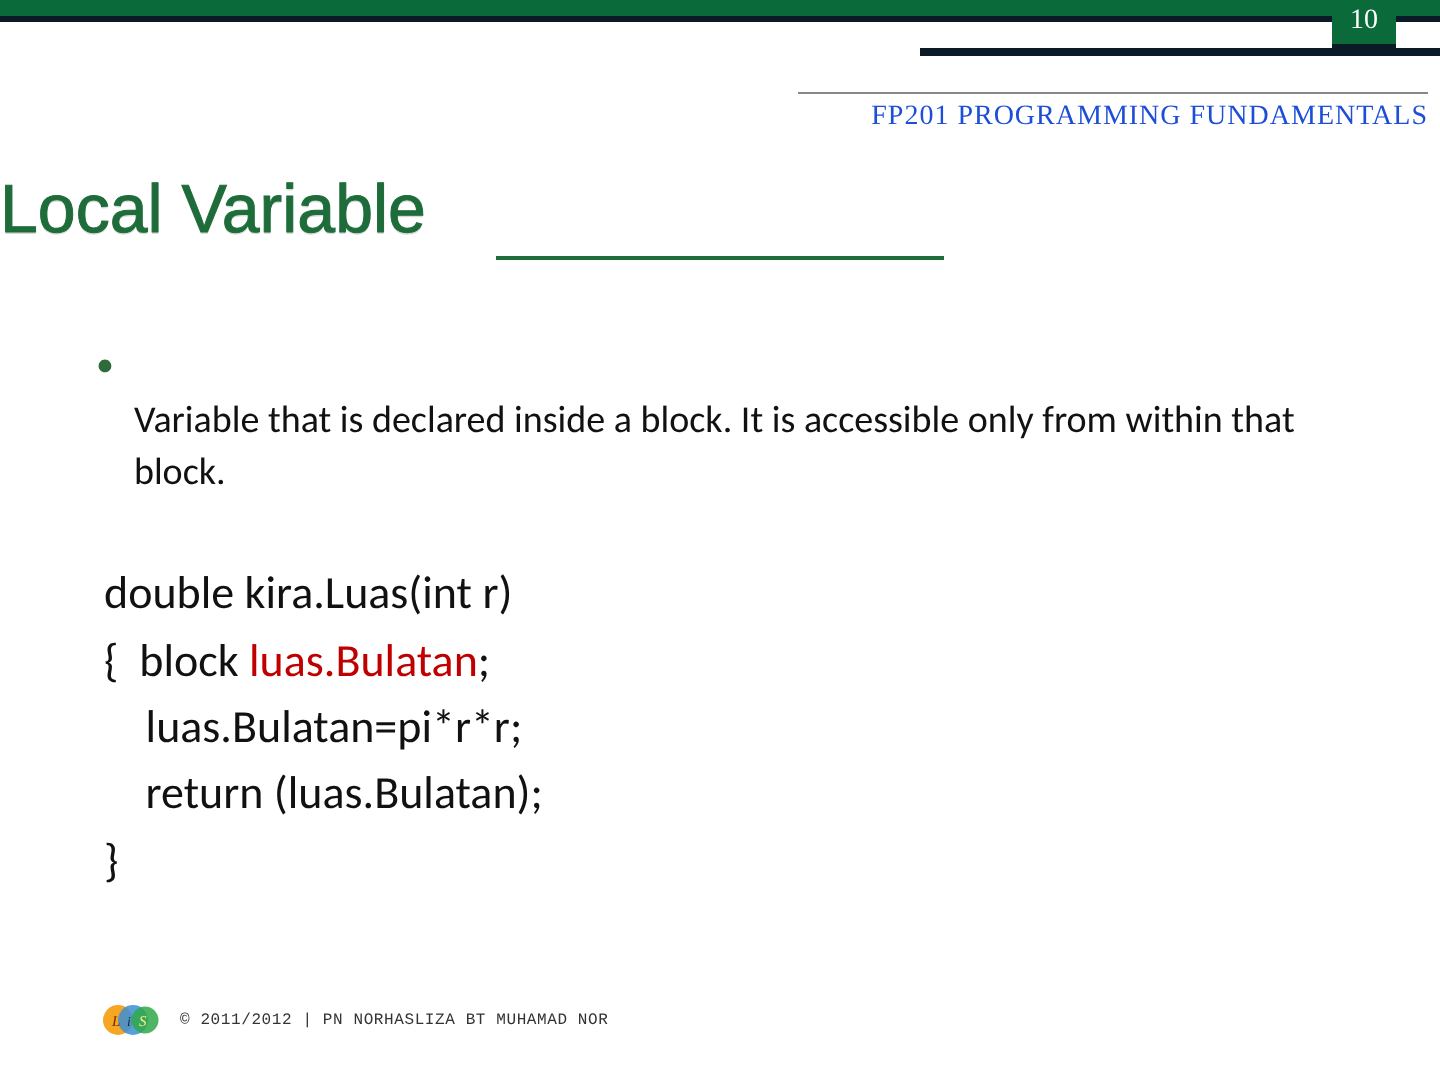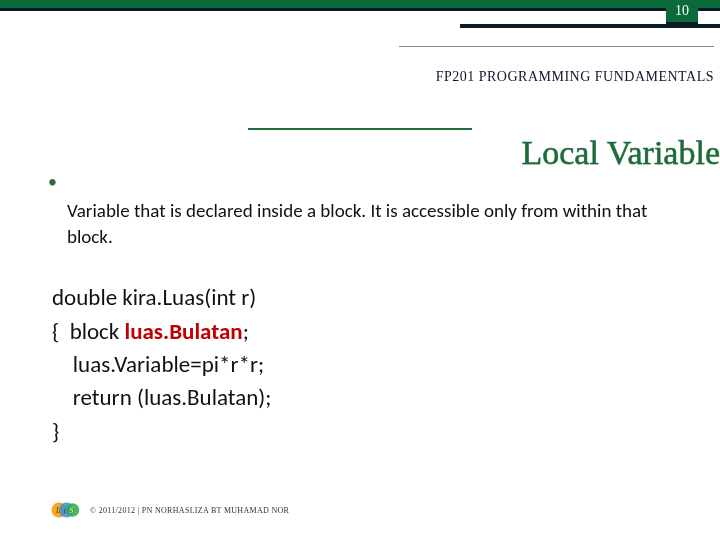--- a/index.html
+++ b/index.html
@@ -14,51 +14,50 @@
     position: absolute; top: 0; right: 22px; width: 32px; height: 24px;
     background: #0b6a3a; color: #fff; font-family: Georgia, 'Times New Roman', serif;
     font-size: 14px; display: flex; align-items: center; justify-content: center;
     border-bottom: 2px solid #0a1a26;
   }
   .thin-under { position: absolute; top: 24px; right: 0; width: 260px; height: 4px; background: #0a1a26; }
 
   .course-line {
     position: absolute; top: 46px; right: 6px;
     font-family: Georgia, 'Times New Roman', serif; font-size: 14px;
-    letter-spacing: 0.5px; color: #0f172a;
-    border-top: 1px solid #888; padding-top: 22px; width: 315px; text-align: right;
+    letter-spacing: 0.5px; color: #1d4ed8;
+    border-top: 1px solid #888; padding-top: 4px; width: 315px; text-align: right;
   }
 
   .title {
-    position: absolute; top: 86px; left: 0; width: 100%; text-align: right;
-    font-family: Liberation Serif, serif; font-size: 34px; font-weight: 400;
+    position: absolute; top: 86px; left: 0; width: 100%; text-align: left;
+    font-family: Liberation Sans, sans-serif; font-size: 34px; font-weight: 400;
     color: #1e6c3a;
     -webkit-text-stroke: 0.5px #1e6c3a;
     text-shadow: 0 1px 0 rgba(0,0,0,0.15);
-    margin-top: 48px;
   }
   .title-underline {
     position: absolute; top: 128px; left: 50%; transform: translateX(-50%);
     width: 224px; height: 2px; background: #1e6c3a;
   }
 
   .body { position: absolute; top: 170px; left: 48px; right: 40px; color: #111; }
   .bullet { display: flex; gap: 10px; font-size: 19px; line-height: 1.35; margin-bottom: 32px; }
   .bullet .dot { color: #2f6a3a; font-size: 18px; line-height: 1.4; }
   .bullet .txt { flex: 1; margin-top: 28px; }
 
   .code { font-size: 23px; line-height: 1.45; padding-left: 4px; }
   .code .l { white-space: pre; }
-  .code .var { color: #c00000; font-weight: bold; }
+  .code .var { color: #c00000; }
 
   .footer {
     position: absolute; left: 50px; bottom: 18px; display: flex; align-items: center; gap: 10px;
   }
   .logo { width: 30px; height: 24px; }
-  .copyright { font-size: 8px; letter-spacing: 0.3px; color: #333; font-family: Liberation Serif, serif; }
+  .copyright { font-size: 8px; letter-spacing: 0.3px; color: #333; font-family: Liberation Mono, monospace; }
 </style>
 </head>
 <body>
 
 <div class="slide">
 
   <div class="topbar"></div>
   <div class="topbar-shadow"></div>
   <div class="pg-badge">
     <span>10</span>
@@ -72,21 +71,21 @@
 
   <div class="body">
     <div class="bullet">
       <span class="dot">•</span>
       <span class="txt">Variable that is declared inside a block. It is accessible only from within that block.</span>
     </div>
 
     <div class="code">
       <div class="l"><span>double kira.Luas(int r)</span></div>
       <div class="l"><span>{  block </span><span class="var">luas.Bulatan</span><span>;</span></div>
-      <div class="l"><span>    luas.Variable=pi*r*r;</span></div>
+      <div class="l"><span>    luas.Bulatan=pi*r*r;</span></div>
       <div class="l"><span>    return (luas.Bulatan);</span></div>
       <div class="l"><span>}</span></div>
     </div>
   </div>
 
   <div class="footer">
     <svg class="logo" viewBox="0 0 40 30">
       <ellipse cx="12" cy="15" rx="10" ry="10" fill="#f5a623"></ellipse>
       <ellipse cx="22" cy="15" rx="10" ry="10" fill="#3b8ed6" fill-opacity="0.85"></ellipse>
       <ellipse cx="30" cy="15" rx="9" ry="9" fill="#2fa84a" fill-opacity="0.85"></ellipse>

